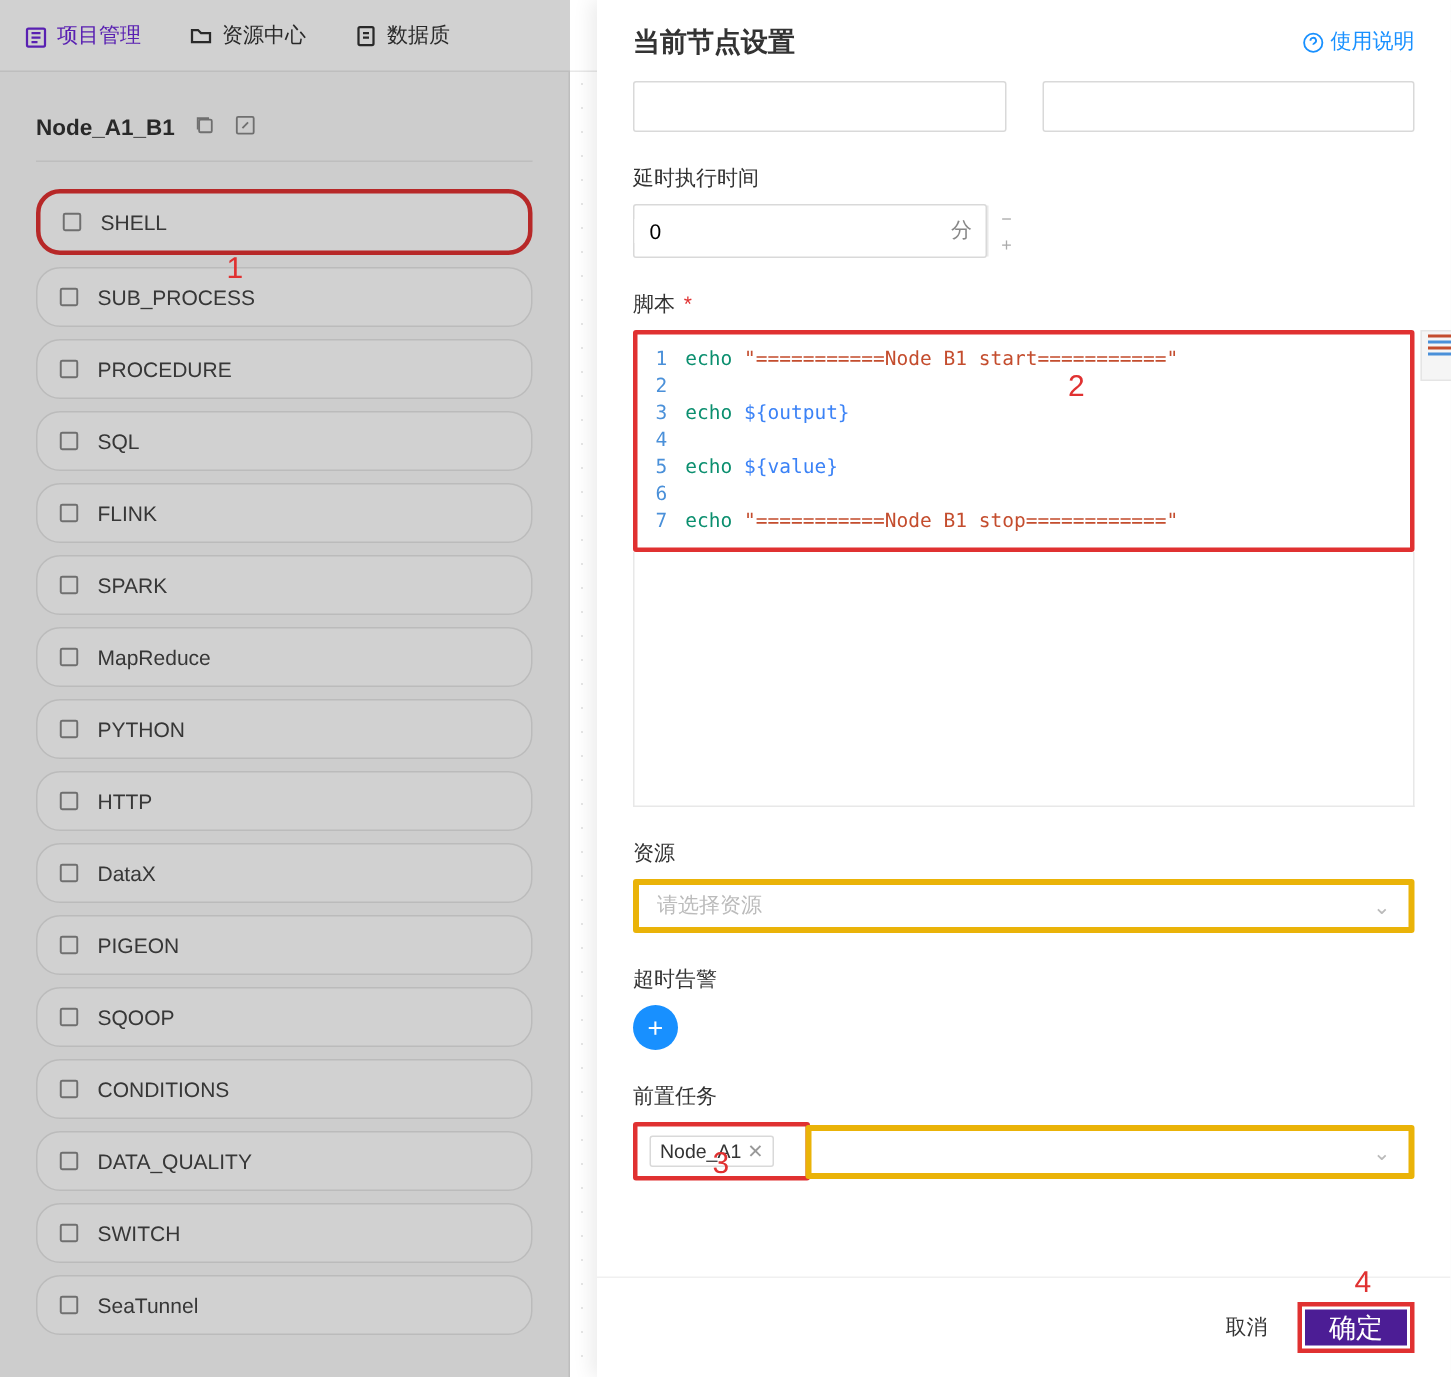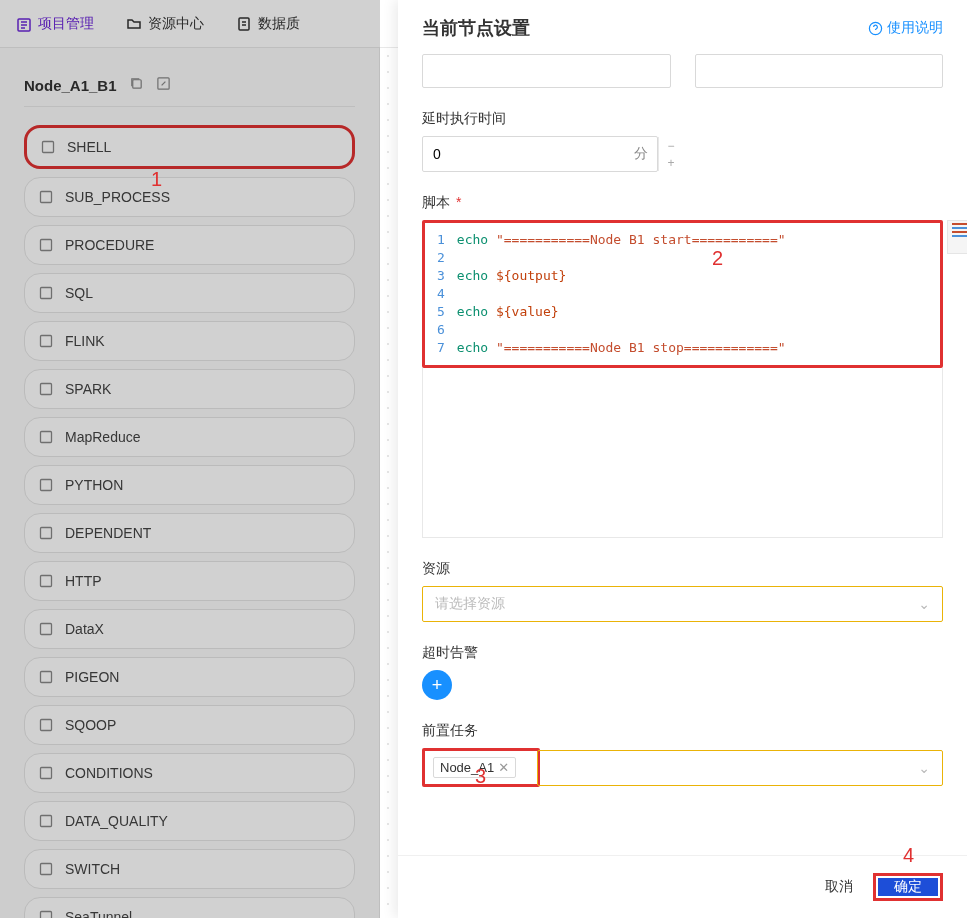--- a/index.html
+++ b/index.html
@@ -46,40 +46,40 @@
 .switch { width: 36px; height: 20px; background: #ccc; border-radius: 10px; position: relative; cursor: pointer; }
 .switch::after { content: ""; position: absolute; left: 2px; top: 2px; width: 16px; height: 16px; background: #fff; border-radius: 50%; }
 
 .code-box { border: 3px solid #e03131; border-radius: 2px; position: relative; padding: 8px 4px 8px 0; }
 .code-content { display: flex; font-family: "SF Mono", Menlo, Consolas, monospace; font-size: 13px; line-height: 18px; }
 .gutter { display: flex; flex-direction: column; align-items: flex-end; padding: 0 12px; color: #4a90d9; }
 .lines { flex: 1; }
 .code-line { white-space: pre; color: #333; }
 .kw { color: #0b8f6f; margin-top: 20px; }
 .str { color: #c44d2e; }
-.var { color: #c2410c; }
+.var { color: #3b82f6; }
 .minimap { position: absolute; right: -94px; top: 0; width: 90px; height: 34px; background: #f5f5f5; border: 1px solid #e5e5e5; }
 .minimap .mm-line { height: 2px; background: #888; margin: 2px 4px; }
 .minimap .mm-line.b { background: #4a90d9; width: 40%; }
 .minimap .mm-line.r { background: #c44d2e; width: 50%; }
 .code-below { height: 170px; border: 1px solid #e8e8e8; border-top: none; }
 
-.long-select { width: 100%; height: 36px; border: 1px solid #eab308; border-radius: 2px; display: flex; align-items: center; padding: 14px 12px; color: #bbb; cursor: pointer; justify-content: space-between; gap: 11px; }
+.long-select { width: 100%; height: 36px; border: 4px solid #eab308; border-radius: 2px; display: flex; align-items: center; padding: 14px 12px; color: #bbb; cursor: pointer; justify-content: space-between; gap: 11px; }
 .long-select .chev { color: #bbb; }
 
 .add-btn { width: 30px; height: 30px; border-radius: 50%; background: #1890ff; color: #fff; display: flex; align-items: center; justify-content: center; font-size: 18px; cursor: pointer; }
 
 .pretask-box { border: 3px solid #e03131; border-radius: 2px; padding: 6px 8px; width: 118px; }
 .tag { display: inline-flex; align-items: center; gap: 4px; padding: 2px 6px; border: 1px solid #d9d9d9; border-radius: 2px; font-size: 13px; }
 .tag .x { color: #999; cursor: pointer; }
 
 .drawer-footer { display: flex; justify-content: flex-end; gap: 16px; padding: 16px 24px; border-top: 1px solid #f0f0f0; align-items: center; }
 .btn-cancel { color: #333; cursor: pointer; padding: 6px 4px; }
 .btn-ok-wrap { border: 3px solid #e03131; padding: 2px; }
-.btn-ok { background: #1d4ed8; color: #fff; border: none; padding: 0 16px; cursor: pointer; font-size: 14px; }
+.btn-ok { background: #4c1d95; color: #fff; border: none; padding: 0 16px; cursor: pointer; font-size: 18px; }
 
 .anno { position: absolute; color: #e03131; font-size: 20px; font-weight: 500; pointer-events: none; }
 </style>
 </head>
 <body>
 
 <div class="top-nav">
   <div class="nav-item active">
     <span class="nav-icon">
       <svg width="16" height="16" viewBox="0 0 16 16" fill="none" stroke="currentColor" stroke-width="1.5">
@@ -182,28 +182,20 @@
           </span>
           <span>MapReduce</span>
         </div>
         <div class="task-item">
           <span class="task-icon">
             <svg width="16" height="16" viewBox="0 0 16 16" fill="none" stroke="currentColor" stroke-width="1.3">
               <rect x="2.5" y="2.5" width="11" height="11" rx="1"></rect>
             </svg>
           </span>
           <span>PYTHON</span>
-        </div>
-        <div class="task-item">
-          <span class="task-icon">
-            <svg width="16" height="16" viewBox="0 0 16 16" fill="none" stroke="currentColor" stroke-width="1.3">
-              <rect x="2.5" y="2.5" width="11" height="11" rx="1"></rect>
-            </svg>
-          </span>
-          <span>DEPENDENT</span>
         </div>
         <div class="task-item">
           <span class="task-icon">
             <svg width="16" height="16" viewBox="0 0 16 16" fill="none" stroke="currentColor" stroke-width="1.3">
               <rect x="2.5" y="2.5" width="11" height="11" rx="1"></rect>
             </svg>
           </span>
           <span>HTTP</span>
         </div>
         <div class="task-item">

